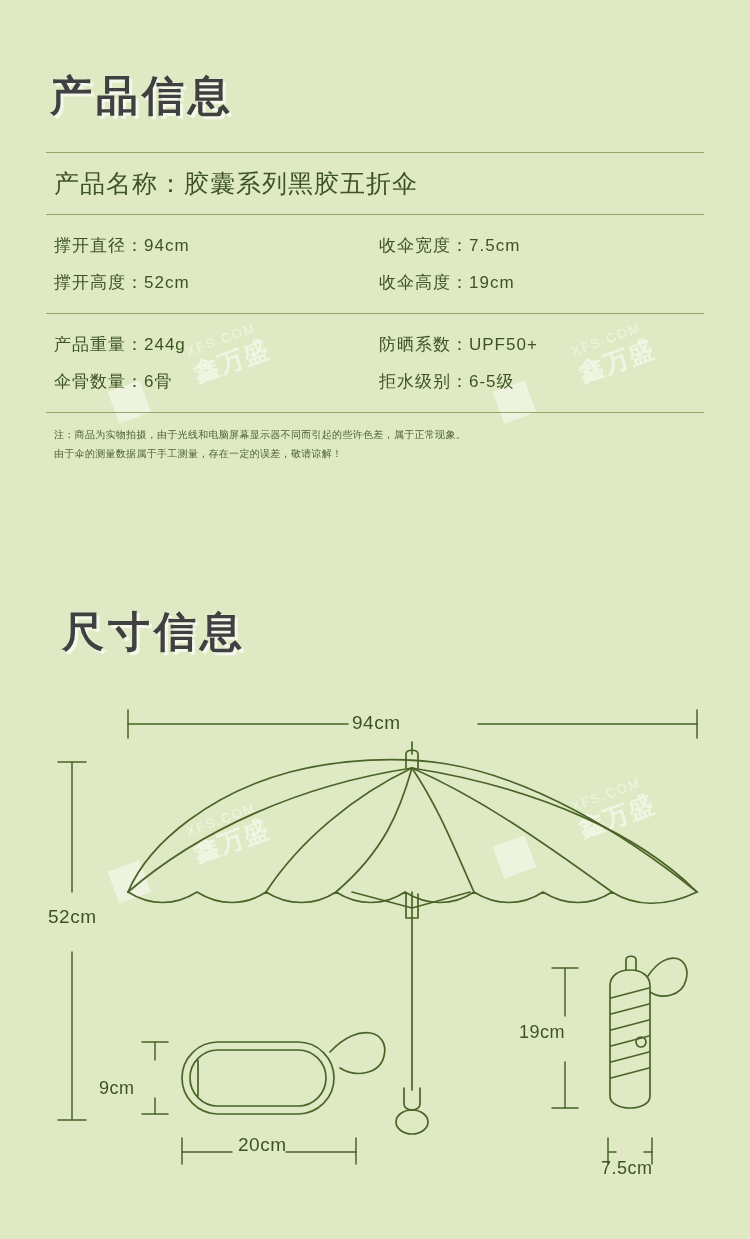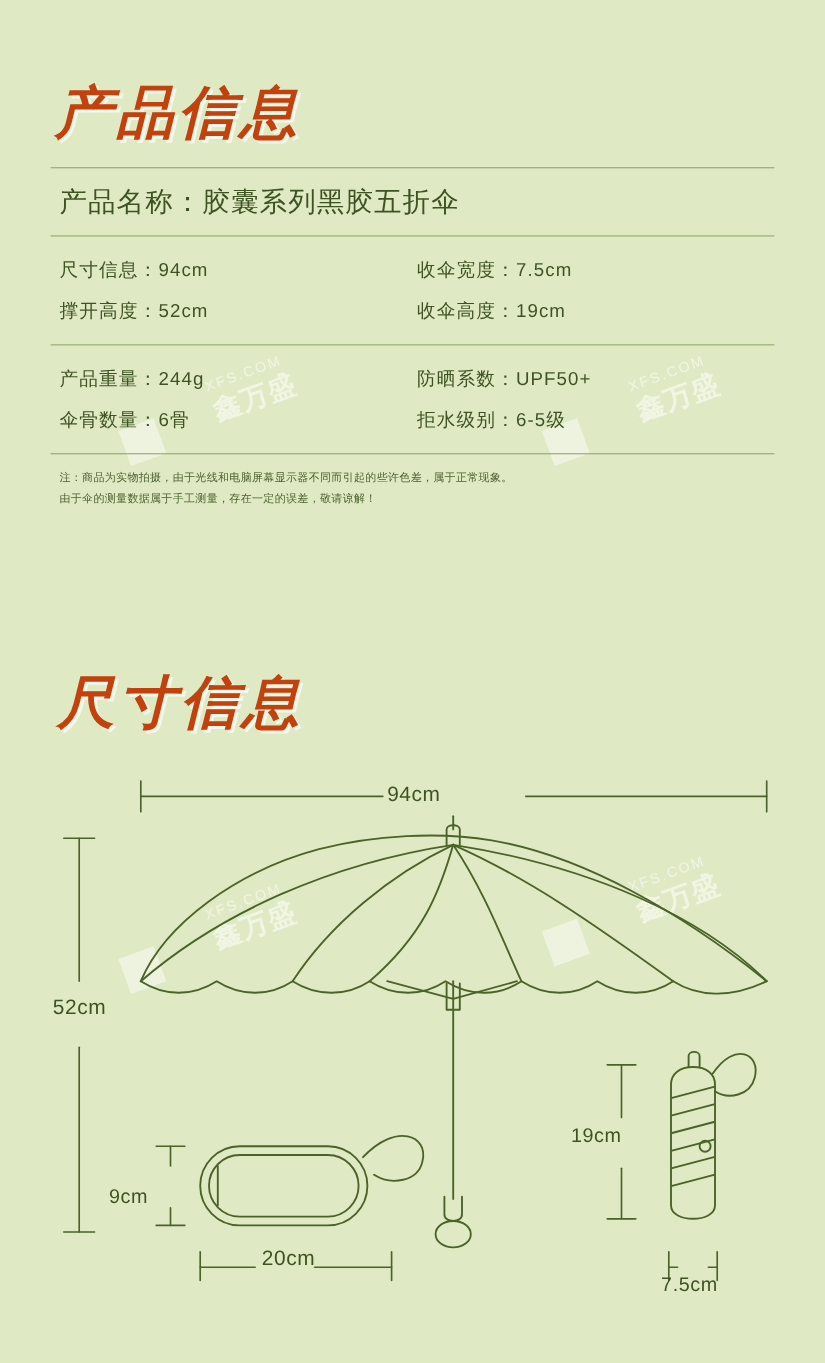--- a/index.html
+++ b/index.html
@@ -34,29 +34,28 @@
   .wm .wm-bot { font-size: 25px; font-weight: bold; letter-spacing: 1px; }
   .wm .wm-sq {
     width: 34px; height: 34px;
     background: rgba(255,255,255,0.45);
     position: absolute;
   }
 
   
   .section-title {
     position: absolute;
-    font-size: 52px;
+    font-size: 42px;
     font-weight: bold;
     letter-spacing: 4px;
-    color: #c2410c;
+    color: #404040;
     text-shadow: 3px 3px 0 rgba(255,255,255,0.65);
-    font-style: italic;
   }
   #title-product { left: 50px; top: 68px; }
-  #title-size { left: 52px; top: 604px; }
+  #title-size { left: 62px; top: 604px; }
 
   
   .spec-wrap {
     position: absolute;
     left: 46px;
     top: 152px;
     width: 658px;
   }
   .hline {
     height: 1px;
@@ -133,21 +132,21 @@
 
   <div class="spec-wrap">
     <div class="hline"></div>
     <div class="row-name">
       <span>产品名称：</span><span>胶囊系列黑胶五折伞</span>
     </div>
     <div class="hline"></div>
 
     <div class="grid2">
       <div class="cell">
-        <span>尺寸信息：</span><span>94cm</span>
+        <span>撑开直径：</span><span>94cm</span>
       </div>
       <div class="cell">
         <span>收伞宽度：</span><span>7.5cm</span>
       </div>
       <div class="cell">
         <span>撑开高度：</span><span>52cm</span>
       </div>
       <div class="cell">
         <span>收伞高度：</span><span>19cm</span>
       </div>

